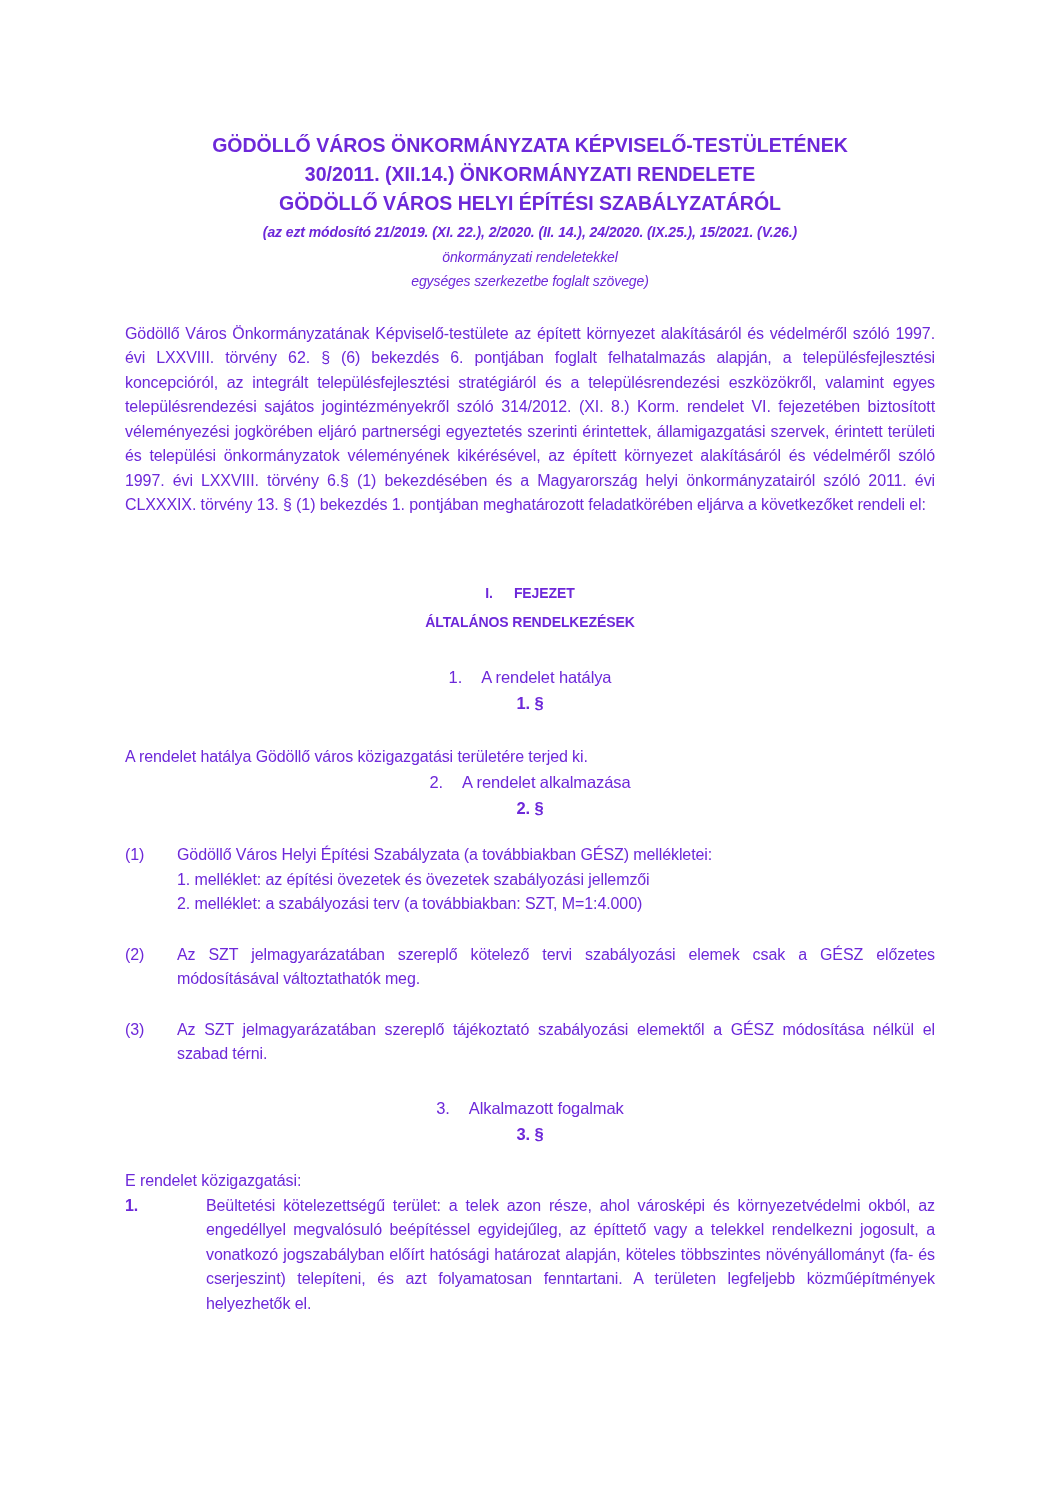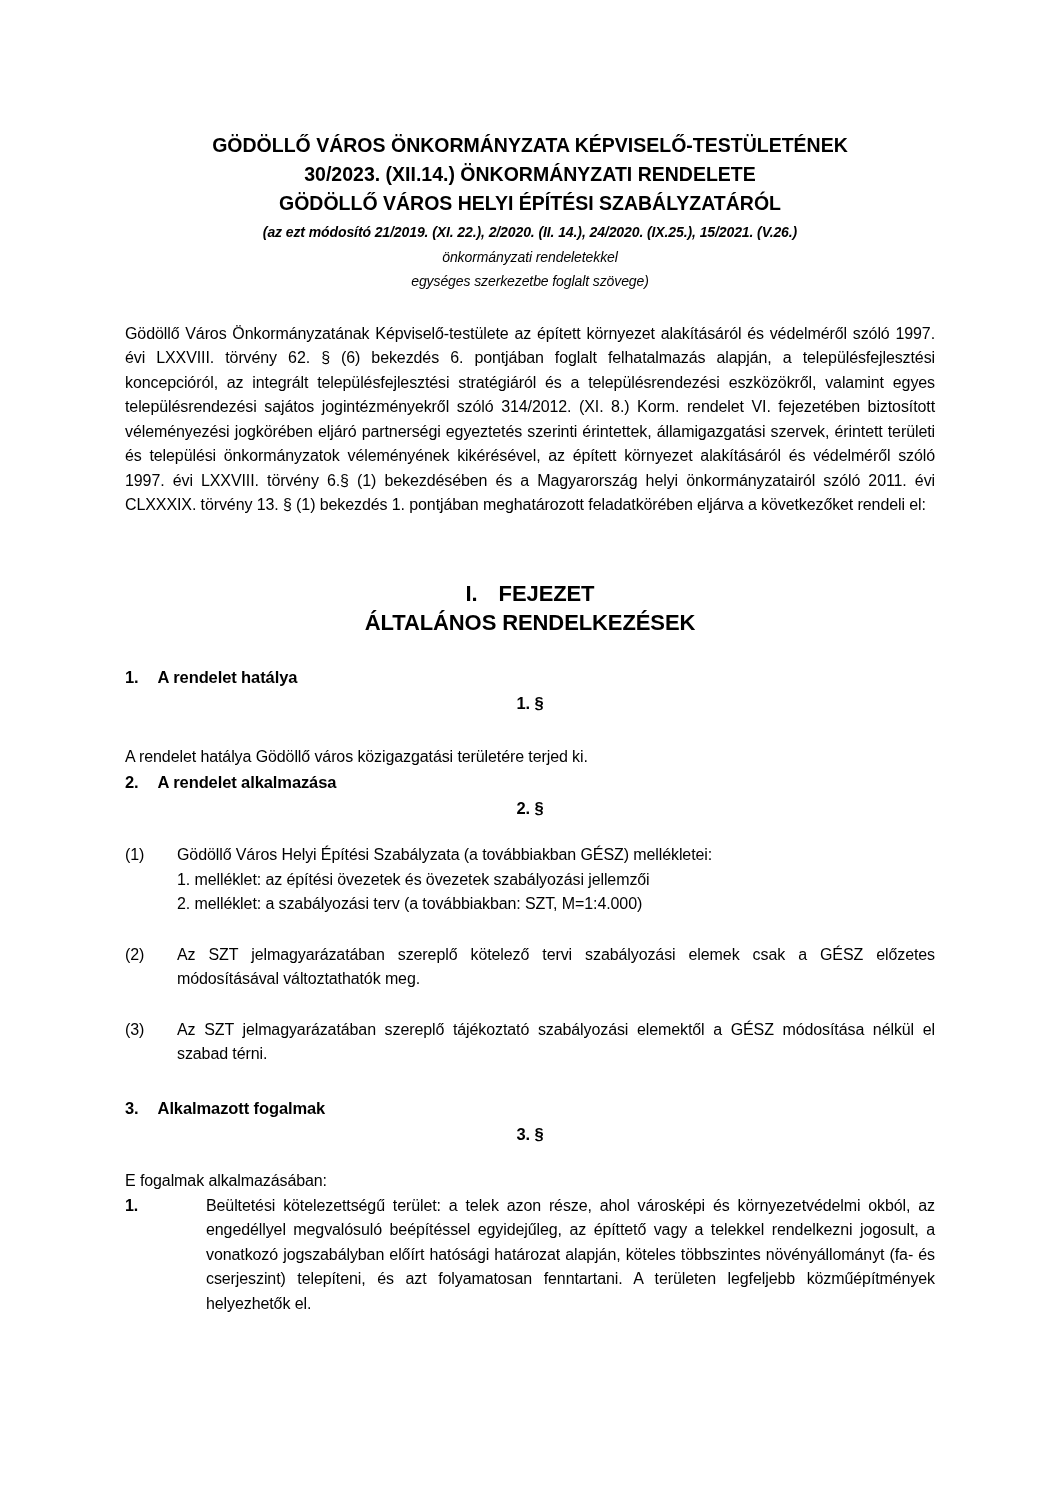--- a/index.html
+++ b/index.html
@@ -2,43 +2,43 @@
 <html><head>
 <meta charset="utf-8">
 <style>
   * { margin: 0; padding: 0; box-sizing: border-box; }
   html, body { background: #ffffff; }
   .page {
     position: relative;
     width: 1058px;
     height: 1497px;
     background: #ffffff;
-    color: #000000;
+    color: #6d28d9;
     font-family: "Liberation Sans", sans-serif;
     font-size: 16px;
     letter-spacing: -0.1px;
     line-height: 24.5px;
     overflow: hidden;
   }
   .content {
     padding: 131px 123px 0 125px;
     width: 100%;
   }
   
   .title-block { text-align: center; font-weight: bold; font-size: 19.5px; line-height: 29px; letter-spacing: 0; }
   .subtitle-block { text-align: center; font-size: 14px; line-height: 24.5px; margin-top: 2px; }
   .bold-italic { font-weight: bold; font-style: italic; }
   .italic { font-style: italic; }
   
   .preamble { margin-top: 28px; text-align: justify; }
   
-  .chapter { margin-top: 61px; text-align: center; font-weight: bold; font-size: 22px; line-height: 29px; }
+  .chapter { margin-top: 61px; text-align: center; font-weight: bold; font-size: 14px; line-height: 29px; }
   .num-gap { display: inline-block; margin-left: 21px; }
   
-  .sec-head { font-weight: bold; font-size: 16.5px; line-height: 24.5px; }
+  .sec-head { text-align: center; font-weight: normal; font-size: 16.5px; line-height: 24.5px; }
   .sec-head .num-gap { margin-left: 19px; }
   .sec-mark { text-align: center; font-weight: bold; font-size: 16.5px; line-height: 28px; }
   .mt-sec1 { margin-top: 28px; }
   .mt-body { margin-top: 28px; }
   .mt-sec  { }
   .mt-par1 { margin-top: 21px; }
   .mt-par  { margin-top: 26px; }
   .mt-sec3 { margin-top: 29px; }
   .mt-intro { margin-top: 21px; }
   
@@ -52,21 +52,21 @@
 </style>
 </head>
 <body>
 
 <div class="page">
   <div class="content">
 
     <header>
       <div class="title-block">
         <div>GÖDÖLLŐ VÁROS ÖNKORMÁNYZATA KÉPVISELŐ-TESTÜLETÉNEK</div>
-        <div>30/2023. (XII.14.) ÖNKORMÁNYZATI RENDELETE</div>
+        <div>30/2011. (XII.14.) ÖNKORMÁNYZATI RENDELETE</div>
         <div>GÖDÖLLŐ VÁROS HELYI ÉPÍTÉSI SZABÁLYZATÁRÓL</div>
       </div>
       <div class="subtitle-block">
         <div class="bold-italic">(az ezt módosító 21/2019. (XI. 22.), 2/2020. (II. 14.), 24/2020. (IX.25.), 15/2021. (V.26.)</div>
         <div class="italic">önkormányzati rendeletekkel</div>
         <div class="italic">egységes szerkezetbe foglalt szövege)</div>
       </div>
     </header>
 
     <p class="preamble">Gödöllő Város Önkormányzatának Képviselő-testülete az épített környezet alakításáról és védelméről szóló 1997. évi LXXVIII. törvény 62. § (6) bekezdés 6. pontjában foglalt felhatalmazás alapján, a településfejlesztési koncepcióról, az integrált településfejlesztési stratégiáról és a településrendezési eszközökről, valamint egyes településrendezési sajátos jogintézményekről szóló 314/2012. (XI. 8.) Korm. rendelet VI. fejezetében biztosított véleményezési jogkörében eljáró partnerségi egyeztetés szerinti érintettek, államigazgatási szervek, érintett területi és települési önkormányzatok véleményének kikérésével, az épített környezet alakításáról és védelméről szóló 1997. évi LXXVIII. törvény 6.§ (1) bekezdésében és a Magyarország helyi önkormányzatairól szóló 2011. évi CLXXXIX. törvény 13. § (1) bekezdés 1. pontjában meghatározott feladatkörében eljárva a következőket rendeli el:</p>
@@ -98,21 +98,21 @@
     </div>
 
     <div class="para mt-par">
       <span class="pmarker">(3)</span>
       <div class="ptext justify">Az SZT jelmagyarázatában szereplő tájékoztató szabályozási elemektől a GÉSZ módosítása nélkül el szabad térni.</div>
     </div>
 
     <div class="sec-head mt-sec3"><span>3.</span><span class="num-gap">Alkalmazott fogalmak</span></div>
     <div class="sec-mark">3. §</div>
 
-    <div class="mt-intro">E fogalmak alkalmazásában:</div>
+    <div class="mt-intro">E rendelet közigazgatási:</div>
 
     <div class="defitem">
       <span class="dmarker">1.</span>
       <div class="dtext">Beültetési kötelezettségű terület: a telek azon része, ahol városképi és környezetvédelmi okból, az engedéllyel megvalósuló beépítéssel egyidejűleg, az építtető vagy a telekkel rendelkezni jogosult, a vonatkozó jogszabályban előírt hatósági határozat alapján, köteles többszintes növényállományt (fa- és cserjeszint) telepíteni, és azt folyamatosan fenntartani. A területen legfeljebb közműépítmények helyezhetők el.</div>
     </div>
 
   </div>
 </div>
 
 </body></html>

